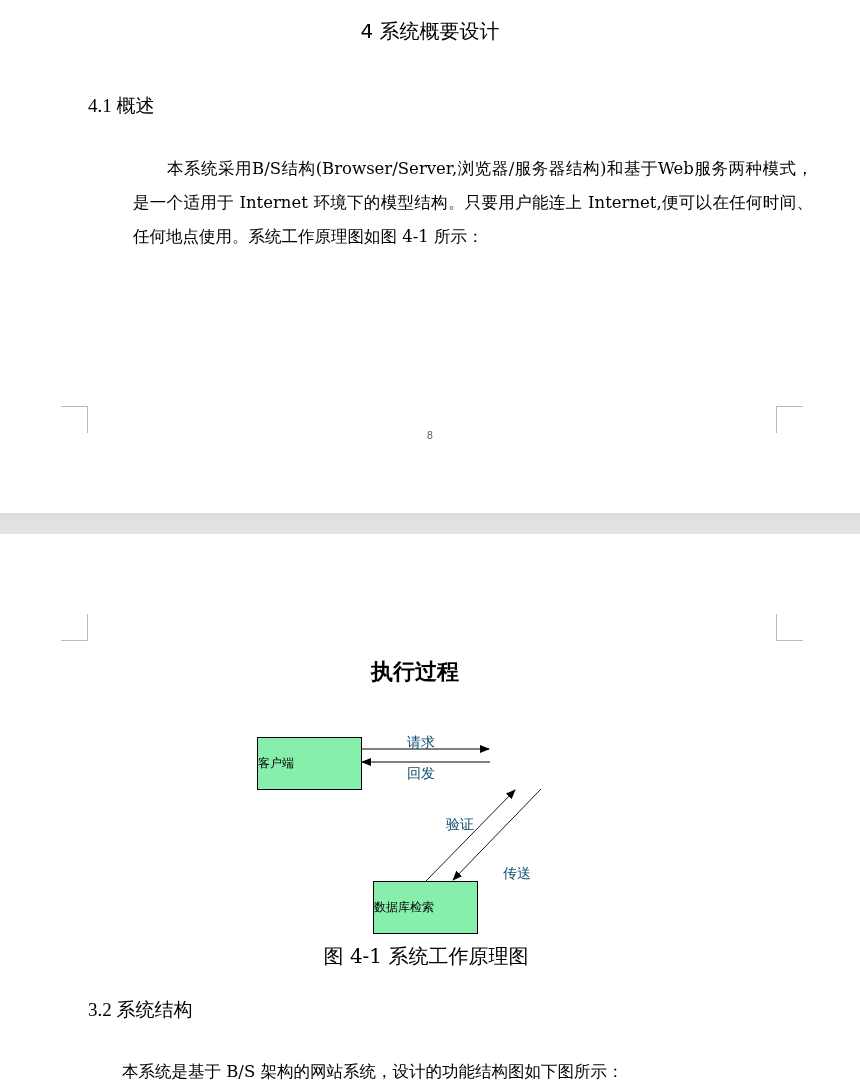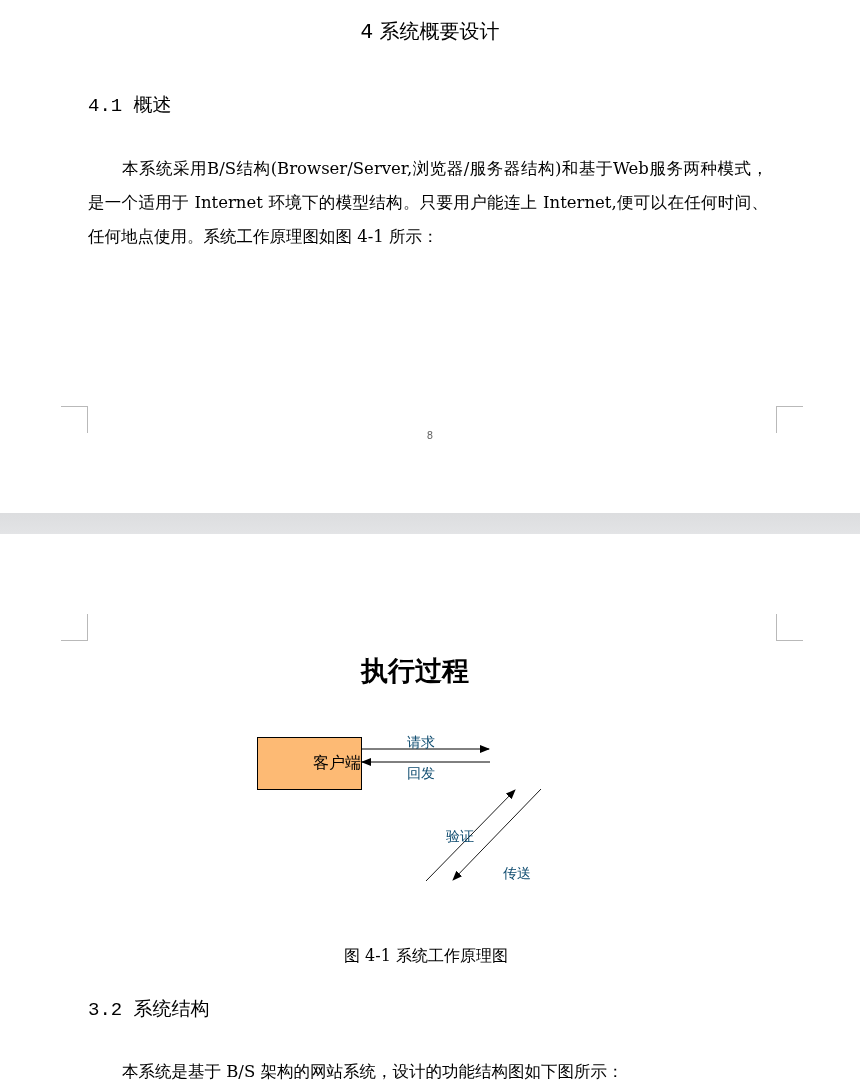--- a/index.html
+++ b/index.html
@@ -19,56 +19,56 @@
   .c-tr-bottom { border-left-width: 1px; border-top-width: 1px; }
   .c-bl-top { border-right-width: 1px; border-bottom-width: 1px; }
 
   .title-main {
     position: absolute; top: 17px; left: 0; width: 860px; text-align: center;
     font-family: "DejaVu Sans", "Liberation Sans", sans-serif;
     font-size: 20px; line-height: 28px;
   }
   .h2 {
     position: absolute; left: 88px;
-    font-family: Liberation Mono, monospace;
+    font-family: Liberation Serif, serif;
     font-size: 19px; line-height: 26px;
   }
   .para {
     position: absolute; left: 88px; width: 680px;
     font-size: 16.5px; line-height: 34px;
     text-indent: 34px; text-align: justify;
   }
   .page-num {
     position: absolute; top: 430px; left: 0; width: 860px; text-align: center;
     font-family: "DejaVu Sans", "Liberation Sans", sans-serif;
     font-size: 10px; color: #666;
   }
   .diagram-title {
     position: absolute; left: 0; width: 830px; text-align: center;
-    font-size: 27px; font-weight: bold; line-height: 30px;
+    font-size: 22px; font-weight: bold; line-height: 30px;
   }
   .box {
-    position: absolute; border: 1px solid #000; background: #fdba74;
-    display: flex; align-items: center; justify-content: flex-end;
-    font-size: 16px; box-sizing: border-box;
+    position: absolute; border: 1px solid #000; background: #86efac;
+    display: flex; align-items: center; justify-content: flex-start;
+    font-size: 12px; box-sizing: border-box;
   }
   .edge-label { position: absolute; font-size: 14px; line-height: 16px; color: #0c4a6e; }
   .caption {
     position: absolute; left: 0; width: 852px; text-align: center;
-    font-size: 16px; line-height: 22px;
+    font-size: 20px; line-height: 22px;
   }
   svg.arrows { position: absolute; left: 0; top: 0; }
 </style>
 </head>
 <body>
 
 <div class="page" id="page1">
   <div class="title-main">4 系统概要设计</div>
   <div class="h2" style="top:93px;">4.1 概述</div>
-  <div class="para" style="top:152px;">本系统采用B/S结构(Browser/Server,浏览器/服务器结构)和基于Web服务两种模式，是一个适用于 Internet 环境下的模型结构。只要用户能连上 Internet,便可以在任何时间、任何地点使用。系统工作原理图如图 4-1 所示：</div>
+  <div class="para" style="top:152px;margin-left:45px;">本系统采用B/S结构(Browser/Server,浏览器/服务器结构)和基于Web服务两种模式，是一个适用于 Internet 环境下的模型结构。只要用户能连上 Internet,便可以在任何时间、任何地点使用。系统工作原理图如图 4-1 所示：</div>
 
   <div class="corner c-bl-top" style="left:61px; top:406px; border-width:1px 1px 0 0;"></div>
   <div class="corner c-tr-bottom" style="left:776px; top:406px; border-width:1px 0 0 1px;"></div>
 
   <div class="page-num">8</div>
 </div>
 
 <div id="gap"></div>
 
 <div class="page" id="page2">
@@ -89,23 +89,26 @@
     <line x1="490" y1="228" x2="362" y2="228" stroke="#000" stroke-width="1" marker-end="url(#ah)"></line>
 
     <line x1="426" y1="347" x2="515" y2="256" stroke="#000" stroke-width="0.9" marker-end="url(#ah)"></line>
 
     <line x1="541" y1="255" x2="453" y2="346" stroke="#000" stroke-width="0.9" marker-end="url(#ah)"></line>
   </svg>
 
   <div class="box" style="left:257px; top:203px; width:105px; height:53px;">
     <span>客户端</span>
   </div>
+  <div class="box" style="left:373px; top:347px; width:105px; height:53px;">
+    <span>数据库检索</span>
+  </div>
 
   <div class="edge-label" style="left:407px; top:200px;">请求</div>
   <div class="edge-label" style="left:407px; top:231px;">回发</div>
-  <div class="edge-label" style="left:446px; top:294px;">验证</div>
+  <div class="edge-label" style="left:446px; top:282px;">验证</div>
   <div class="edge-label" style="left:503px; top:309px;margin-top:22px;">传送</div>
 
   <div class="caption" style="top:411px;">图 4-1 系统工作原理图</div>
 
   <div class="h2" style="top:463px;">3.2 系统结构</div>
   <div class="para" style="top:521px;">本系统是基于 B/S 架构的网站系统，设计的功能结构图如下图所示：</div>
 </div>
 
 </body></html>

